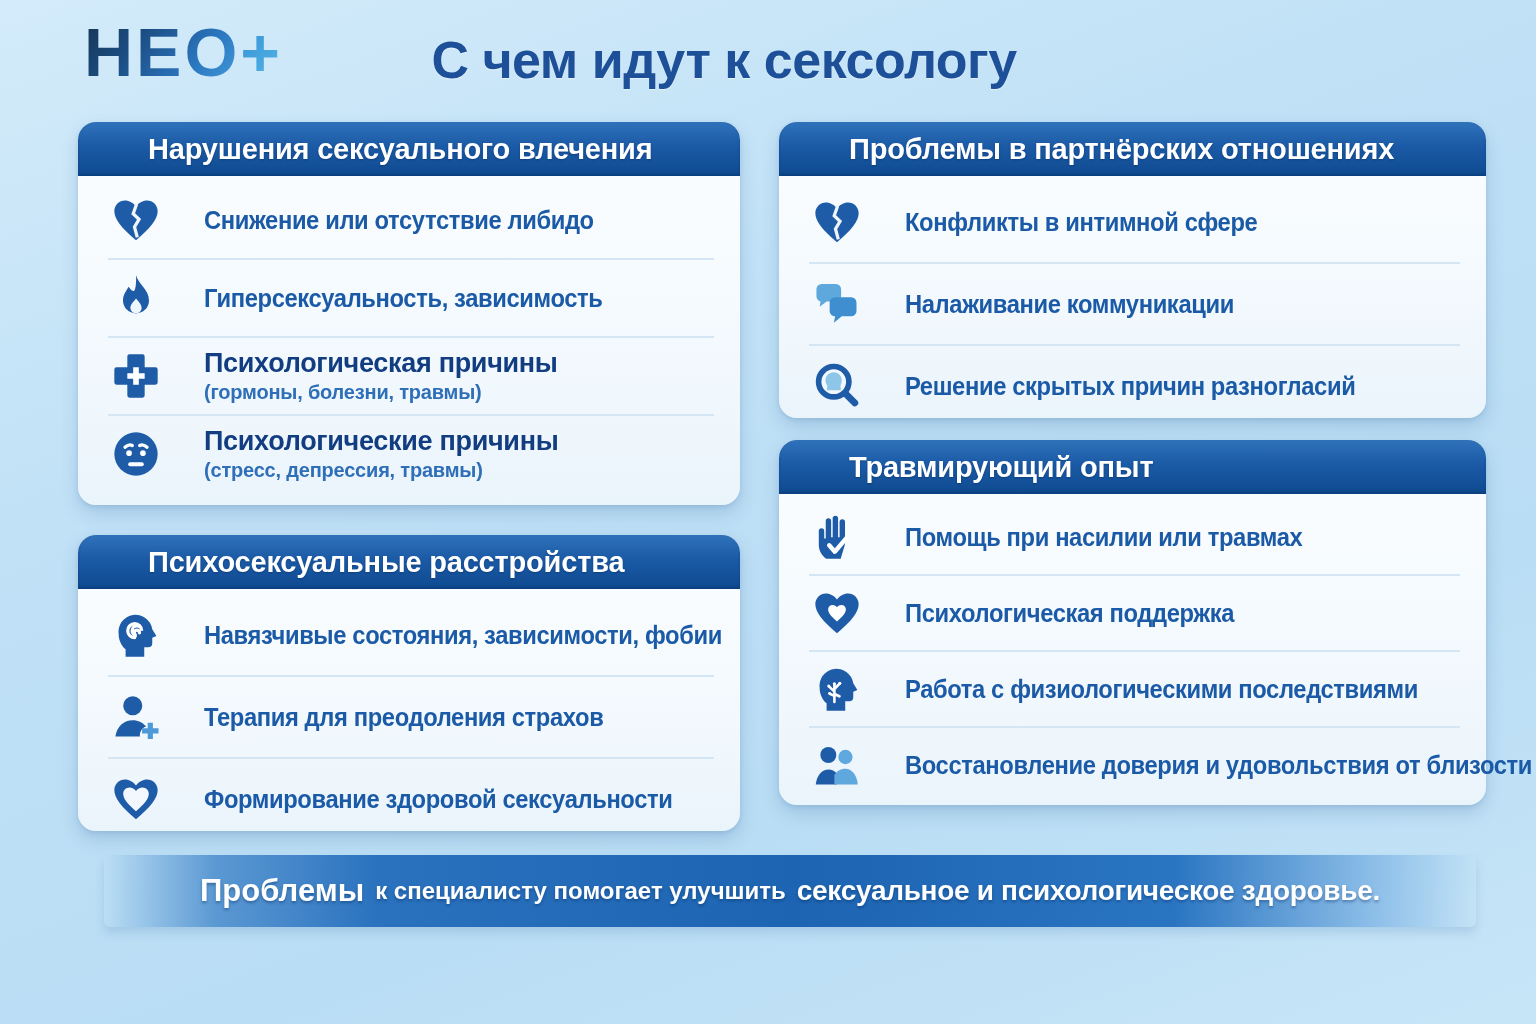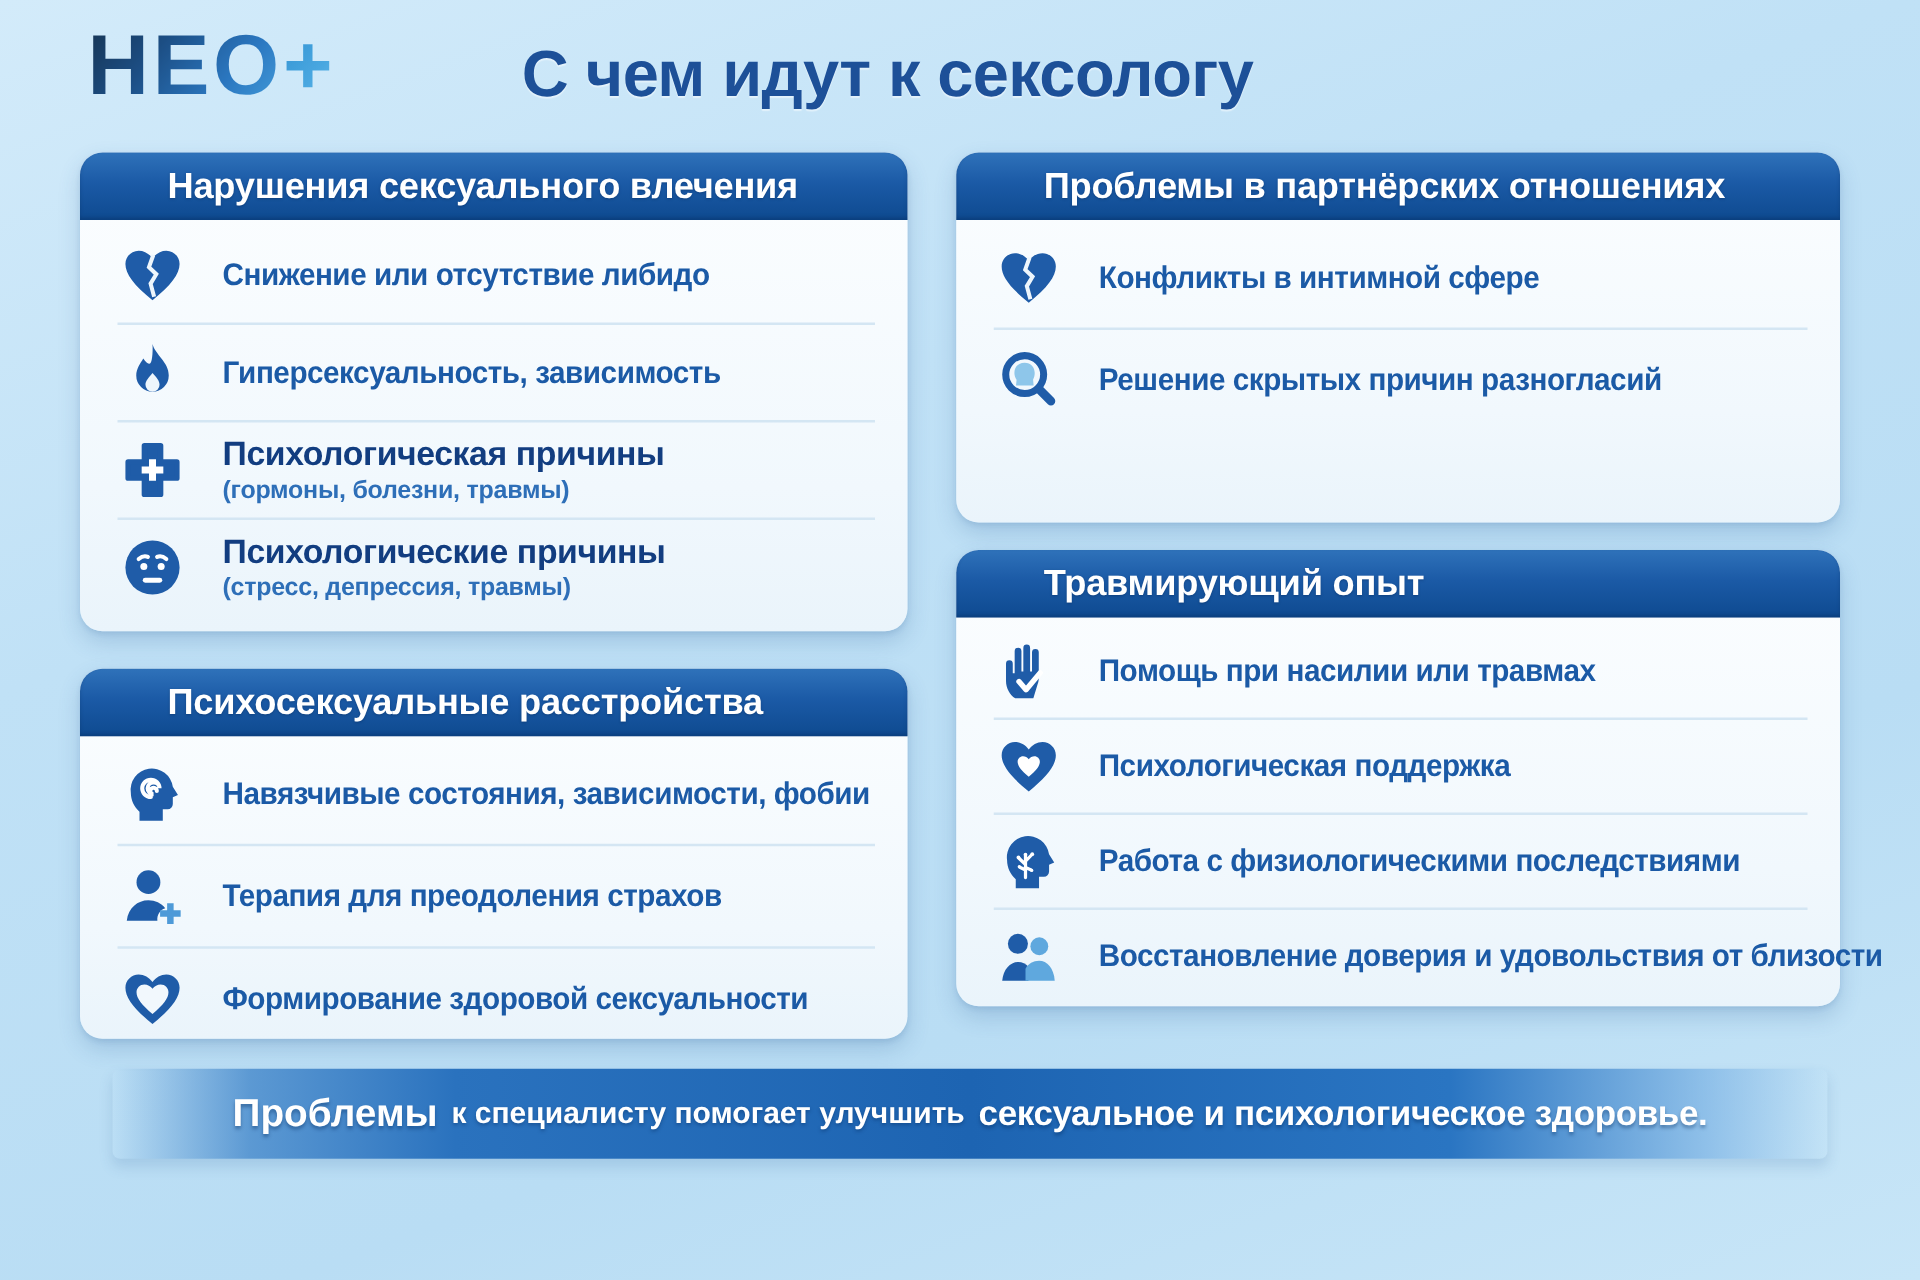--- a/index.html
+++ b/index.html
@@ -2,21 +2,21 @@
 <html lang="ru"><head>
 <meta charset="utf-8">
 <style>
   * { margin:0; padding:0; box-sizing:border-box; }
   html,body { width:1536px; height:1024px; }
   body{
     font-family:"Liberation Sans","DejaVu Sans",sans-serif;
     width:1536px; height:1024px; overflow:hidden; position:relative;
     background:linear-gradient(160deg,#d3ebfa 0%,#c0e1f6 35%,#b9ddf4 70%,#c7e5f7 100%);
   }
-  .stage{ position:absolute; inset:0; }
+  .stage{ position:absolute; inset:0;margin-left:14px; }
 
   
   .logo{
     position:absolute; left:70px; top:18px; font-size:68px; font-weight:900;
     letter-spacing:3px; line-height:1; font-family:"Liberation Sans",sans-serif;
   }
   .logo .l-main{
     background:linear-gradient(130deg,#16324f 0%,#1c4e84 35%,#2b77c0 70%,#45a0dd 100%);
     -webkit-background-clip:text; background-clip:text; color:transparent;
   }
@@ -37,21 +37,21 @@
     box-shadow:0 8px 18px rgba(38,92,148,.20), 0 2px 4px rgba(38,92,148,.12);
   }
   .card-header{
     height:54px; border-radius:18px 18px 0 0; display:flex; align-items:center;
     padding-left:70px; color:#ffffff; font-size:29px; font-weight:700;
     background:linear-gradient(180deg,#2f72ba 0%,#1b5aa6 45%,#0e4a90 100%);
     box-shadow:inset 0 -2px 3px rgba(0,30,70,.25);
     letter-spacing:-0.2px; text-shadow:0 1px 2px rgba(0,30,70,.35);
   }
   .card-body{ padding:6px 26px 8px 30px; }
-  .item{ display:flex; align-items:center; gap:28px; }
+  .item{ display:flex; align-items:center; gap:40px; }
   .item + .item{ border-top:2px solid #d4e6f3; }
   .icon{ width:56px; height:56px; flex:none; display:flex; align-items:center; justify-content:center; }
   .icon svg{ width:52px; height:52px; }
   .item-text{
     font-size:25px; font-weight:700; color:#1b5aa6; letter-spacing:-0.4px;
     white-space:nowrap; transform:scaleX(.95); transform-origin:left center;
   }
   .item-title{ font-size:27px; font-weight:800; color:#123d80; letter-spacing:-0.3px; }
   .item-sub{ font-size:20px; font-weight:700; color:#2e6fb8; letter-spacing:-0.2px; margin-top:2px; }
 
@@ -150,20 +150,29 @@
           <svg viewBox="0 0 24 24">
               <path fill="#1f5ca8" d="M12 21.3C5.2 15.8 2 11.6 2 7.9 2 5.2 4.2 3 6.9 3c2 0 3.9 1.1 5.1 2.8C13.2 4.1 15.1 3 17.1 3 19.8 3 22 5.2 22 7.9c0 3.7-3.2 7.9-10 13.4z"></path>
               <path fill="none" stroke="#eef6fc" stroke-width="1.5" d="M12.3 4.6 10.7 9.1l2.7 2.6-2.1 3.5 1.3 4.8"></path>
             </svg>
         </span>
         <span class="item-text">Конфликты в интимной сфере</span>
       </div>
       <div class="item">
         <span class="icon">
           <svg viewBox="0 0 24 24">
+              <path fill="#5fa8de" d="M2.5 5.2A2.4 2.4 0 0 1 4.9 2.8h6.6a2.4 2.4 0 0 1 2.4 2.4v3.2a2.4 2.4 0 0 1-2.4 2.4H7.2L4 13.3l.4-2.5h.5a2.4 2.4 0 0 1-2.4-2.4z"></path>
+              <path fill="#3f8ecf" d="M8.6 11.4A2.5 2.5 0 0 1 11.1 8.9h7.4A2.5 2.5 0 0 1 21 11.4v3.8a2.5 2.5 0 0 1-2.5 2.5h-4.3l-3.6 3 .5-3A2.5 2.5 0 0 1 8.6 15.2z"></path>
+            </svg>
+        </span>
+        <span class="item-text">Налаживание коммуникации</span>
+      </div>
+      <div class="item">
+        <span class="icon">
+          <svg viewBox="0 0 24 24">
               <circle cx="10.5" cy="10" r="7" fill="#f2f8fd" stroke="#1f5ca8" stroke-width="2.6"></circle>
               <path fill="#8ec6ea" d="M10.5 5.6c2.3 0 3.7 1.7 3.7 3.8 0 .9-.2 1.7-.6 2.4l.2 2.2H7.3l.2-2.1c-.5-.7-.8-1.6-.8-2.5 0-2.1 1.4-3.8 3.8-3.8z"></path>
               <path stroke="#1f5ca8" stroke-width="3.2" stroke-linecap="round" d="M15.7 15.3l4.5 4.5"></path>
             </svg>
         </span>
         <span class="item-text">Решение скрытых причин разногласий</span>
       </div>
     </div>
   </div>
 

